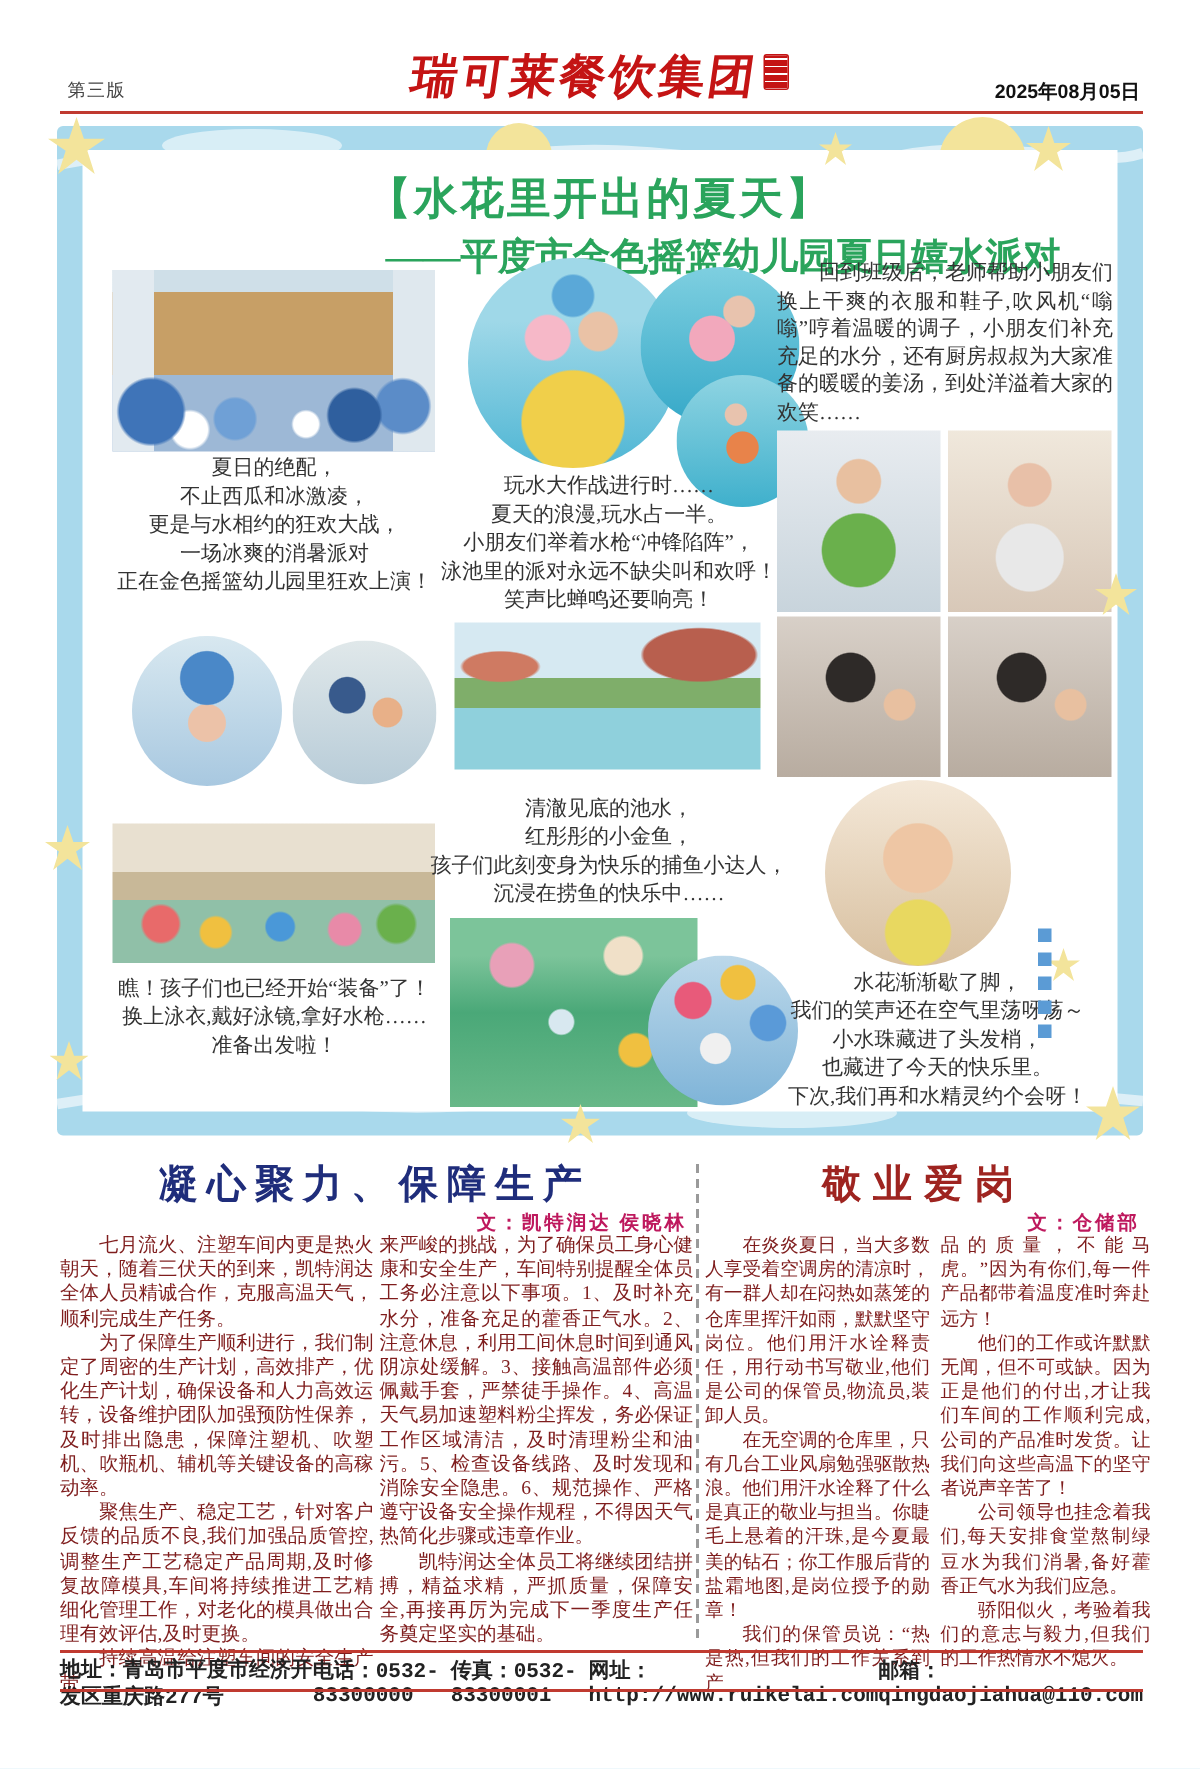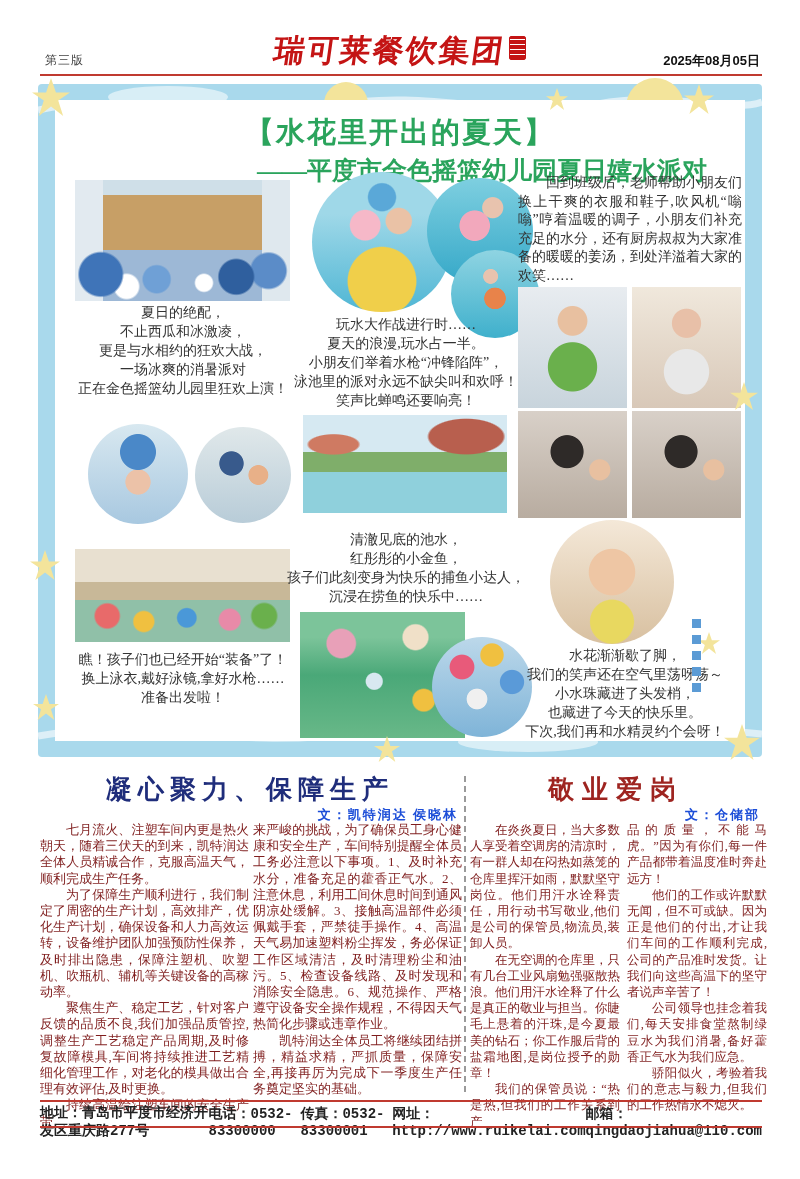--- a/index.html
+++ b/index.html
@@ -106,21 +106,21 @@
       linear-gradient(180deg,#d8d0c8 0,#b8aca0 100%);}
   .ph-smile{background:
       radial-gradient(circle at 50% 42%,#eec6a4 0 24%,transparent 25%),
       radial-gradient(circle at 50% 82%,#e8d860 0 18%,transparent 19%),
       linear-gradient(180deg,#f4e8d8 0,#d8c0a0 100%);}
 
   
   .article-title{position:absolute;text-align:center;font-size:26px;font-weight:bold;}
   .t-blue{color:#1f2d7b;letter-spacing:6px;}
   .t-red{color:#9e2420;letter-spacing:8px;}
-  .byline{position:absolute;text-align:right;font-size:13px;font-weight:bold;color:#1d4ed8;letter-spacing:2px;}
+  .byline{position:absolute;text-align:right;font-size:13px;font-weight:bold;color:#be185d;letter-spacing:2px;}
   .acol{position:absolute;font-size:13px;line-height:16.2px;text-align:justify;color:#7f1d1d;}
   .acol p{margin:0;text-indent:2em;}
   .acol p.no-indent{text-indent:0;}
   .acol-sm{font-size:12.5px;line-height:16.2px;}
   .article-divider{position:absolute;left:464px;top:776px;height:316px;width:0;border-left:2px dashed #9a9a9a;}
 
   
   .footer-rule{position:absolute;left:40px;height:2px;width:722px;background:#c03a30;}
   .footer-row{position:absolute;left:40px;top:1104px;width:722px;display:flex;justify-content:space-between;
               font-family:Liberation Mono, monospace;font-size:14px;font-weight:bold;color:#222;align-items:center;}

